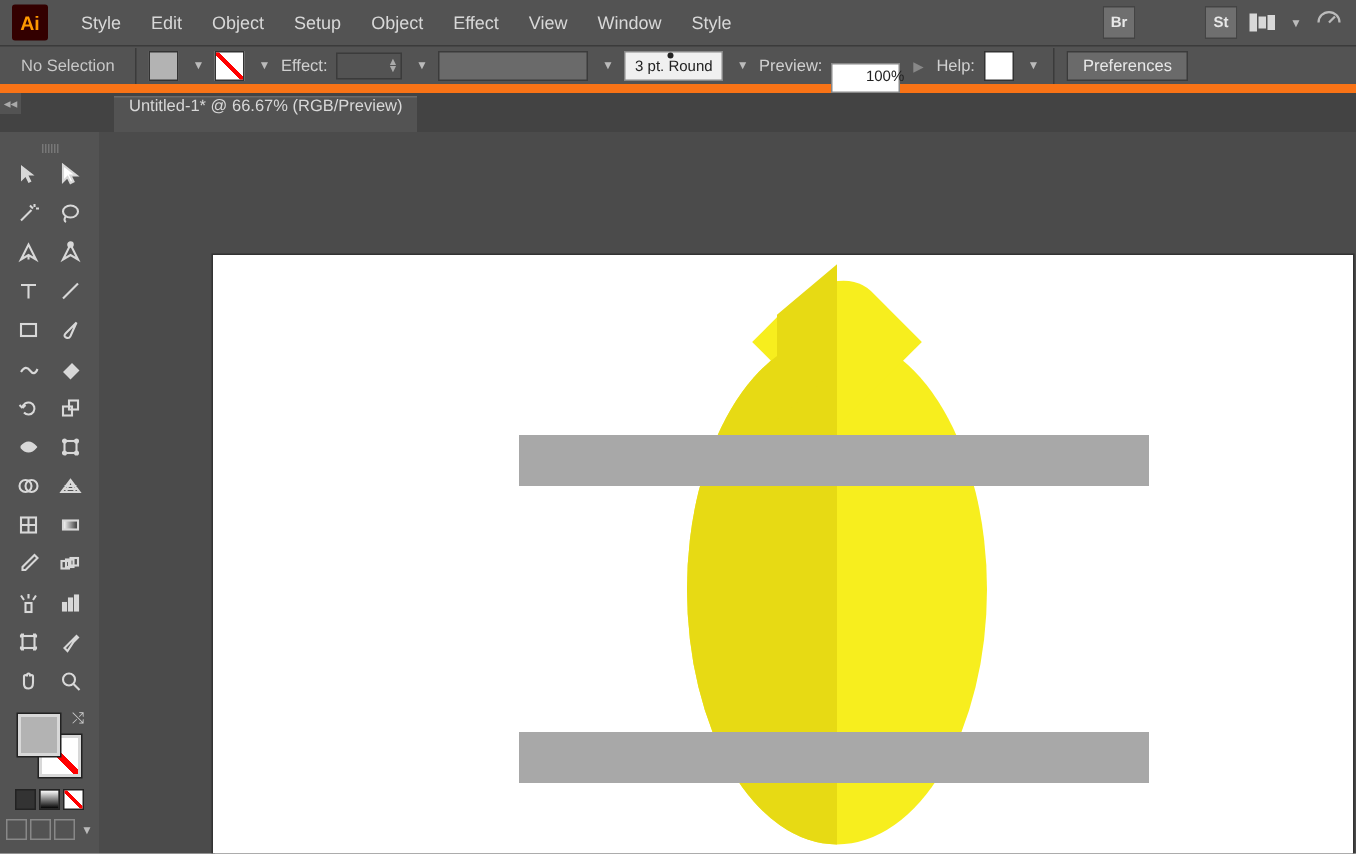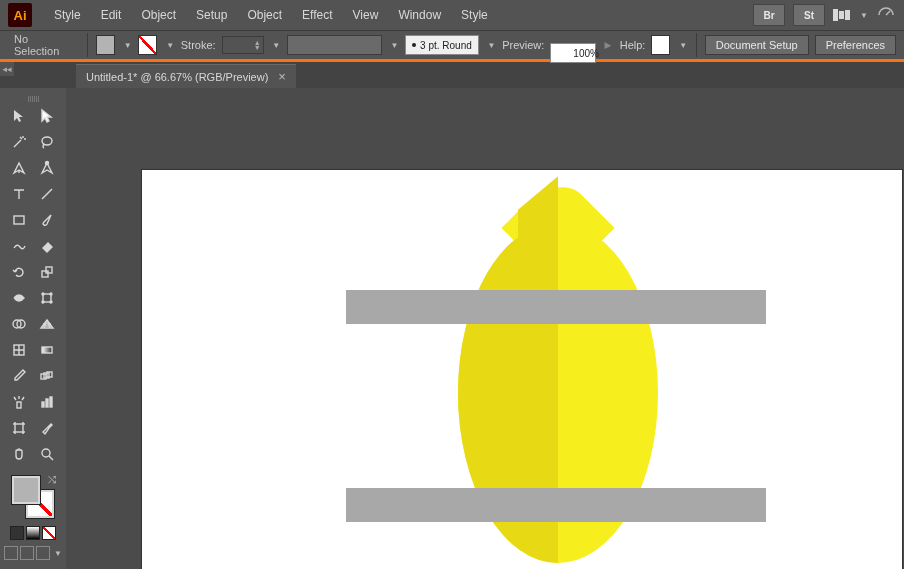--- a/index.html
+++ b/index.html
@@ -1,44 +1,44 @@
 <!DOCTYPE html>
 <html><head>
 <meta charset="utf-8">
 <style>
 * { margin:0; padding:0; box-sizing:border-box; font-family:"Segoe UI",Tahoma,sans-serif; }
 body { background:#535353; color:#d8d8d8; width:904px; height:569px; overflow:hidden; position:relative; }
 .menubar { height:30px; background:#535353; display:flex; align-items:center; padding:0 8px; gap:0; font-size:12px; }
 .ai-logo { width:24px; height:24px; background:#330000; color:#ff9a00; font-weight:bold; font-size:13px; display:flex; align-items:center; justify-content:center; margin-right:12px; border-radius:2px;}
 .menu-item { padding:4px 10px; cursor:default; }
 .menu-right { margin-left:auto; display:flex; align-items:center; gap:8px;}
-.sq-btn { width:32px; height:22px; background:#6f6f6f; color:#e8e8e8; font-size:10px; font-weight:bold; display:flex; align-items:center; justify-content:center; border:1px solid #444;}
+.sq-btn { width:22px; height:22px; background:#6f6f6f; color:#e8e8e8; font-size:10px; font-weight:bold; display:flex; align-items:center; justify-content:center; border:1px solid #444;margin-left:38px;}
 .arrange-icon { display:flex; gap:1px; align-items:center;}
 .arrange-icon span { width:5px; height:12px; background:#d8d8d8;}
 .arrange-icon span:nth-child(2){height:8px;}
 .arrange-icon span:nth-child(3){height:10px;}
 .chev { font-size:8px; color:#bbb; margin-left:2px;}
-.ctrlbar { height:32px; background:#535353; border-top:1px solid #3b3b3b; border-bottom:3px solid #f97316; display:flex; align-items:center; padding:0 8px; gap:6px; font-size:11px;}
+.ctrlbar { height:32px; background:#535353; border-top:1px solid #3b3b3b; border-bottom:6px solid #f97316; display:flex; align-items:center; padding:0 8px; gap:6px; font-size:11px;}
 .nosel { color:#c8c8c8; padding:0 6px;}
 .sep { width:1px; height:24px; background:#3b3b3b; margin:0 2px;}
 .swatch { width:20px; height:20px; border:1px solid #333; position:relative; display:inline-block;}
 .swatch.fill { background:#b3b3b3;}
 .swatch.none { background:#fff;}
 .swatch.none:after,.swatch.white-none:after { content:""; position:absolute; left:0; top:0; right:0; bottom:0; background:linear-gradient(to top right, transparent 45%, #ff0000 45%, #ff0000 55%, transparent 55%);}
 .drop { width:12px; height:20px; display:flex; align-items:center; justify-content:center; cursor:default;}
 .lbl { color:#d0d0d0; white-space:nowrap;}
 .stroke-w { width:44px; height:18px; background:#535353; border:1px solid #3b3b3b; display:flex; align-items:center; justify-content:flex-end; padding:0 2px;}
 .wide-drop { width:100px; height:20px; background:#6a6a6a; border:1px solid #3b3b3b;}
-.profile-box { height:20px; display:flex; align-items:center; background:#f0f0f0; color:#222; font-size:10px; padding:0 6px; border:1px solid #888; white-space:nowrap;}
+.profile-box { height:20px; display:flex; align-items:center; background:#f0f0f0; color:#222; font-size:10px; padding:0 6px; border:1px solid #888; white-space:nowrap;flex-direction:column;}
 .bullet{width:4px;height:4px;background:#222;border-radius:50%;margin-right:4px;}
 .opac-box { height:20px; background:#fff; color:#222; padding:0 22px; display:flex; align-items:center; border:1px solid #888; width:44px; font-size:10px;margin-top:16px;}
 .btn { height:20px; background:#6a6a6a; border:1px solid #3b3b3b; color:#e8e8e8; padding:0 10px; font-size:11px; display:flex; align-items:center; white-space:nowrap;}
 .tabbar { height:26px; background:#434343; display:flex; align-items:flex-end; padding-left:76px;}
 .panel-collapse { position:absolute; left:0; top:62px; width:14px; height:14px; background:#535353; color:#aaa; font-size:9px; display:flex; align-items:center; justify-content:center;}
-.doc-tab { height:24px; background:#535353; color:#d8d8d8; font-size:11px; padding:0 10px; display:flex; align-items:center; gap:10px; border-top:1px solid #6a6a6a;}
+.doc-tab { height:24px; background:#535353; color:#d8d8d8; font-size:11px; padding:0 10px; display:flex; align-items:center; gap:10px; border-top:1px solid #6a6a6a;flex-direction:column;}
 .close-x { color:#bbb; font-size:13px; cursor:default;}
 .main { position:absolute; top:88px; left:0; right:0; bottom:0; display:flex;}
 .toolbar { width:66px; background:#535353; display:flex; flex-direction:column; align-items:center; padding-top:6px;}
 .tool-grid { display:grid; grid-template-columns:26px 26px; gap:2px 2px;}
 .tool { width:26px; height:24px; display:flex; align-items:center; justify-content:center; color:#d8d8d8; position:relative;}
 .tool svg { width:16px; height:16px; stroke:#d8d8d8; fill:none; stroke-width:1.4;}
 .tool.filled svg{fill:#d8d8d8;stroke:none;}
 .color-stack { margin-top:10px; position:relative; width:42px; height:42px;}
 .cs-fill { position:absolute; left:0; top:0; width:28px; height:28px; background:#b3b3b3; border:2px solid #d8d8d8; box-shadow:0 0 0 1px #222;}
 .cs-stroke { position:absolute; right:0; bottom:0; width:28px; height:28px; background:#fff; border:2px solid #d8d8d8; box-shadow:0 0 0 1px #222;}
@@ -100,21 +100,21 @@
   <span class="nosel">No Selection</span>
   <div class="sep"></div>
   <span class="swatch fill"></span>
   <span class="drop">
       <span class="chev">▼</span>
     </span>
   <span class="swatch none"></span>
   <span class="drop">
       <span class="chev">▼</span>
     </span>
-  <span class="lbl">Stroke:</span>
+  <span class="lbl">Effect:</span>
   <span class="stroke-w">
       <span style="display:flex;flex-direction:column;line-height:5px;font-size:7px;color:#aaa;">▲<span>▼</span></span>
     </span>
   <span class="drop">
       <span class="chev">▼</span>
     </span>
   <div class="wide-drop"></div>
   <span class="drop">
       <span class="chev">▼</span>
     </span>
@@ -129,21 +129,20 @@
   <div class="opac-box">100%</div>
   <span class="drop">
       <span style="font-size:9px;color:#888">▶</span>
     </span>
   <span class="lbl">Help:</span>
   <span class="swatch" style="background:#fff"></span>
   <span class="drop">
       <span class="chev">▼</span>
     </span>
   <div class="sep"></div>
-  <div class="btn">Document Setup</div>
   <div class="btn">Preferences</div>
 </div>
 
 <div class="panel-collapse">◂◂</div>
 <div class="tabbar">
   <div class="doc-tab">
     <span>Untitled-1* @ 66.67% (RGB/Preview)</span>
     <span class="close-x">×</span>
   </div>
 </div>

